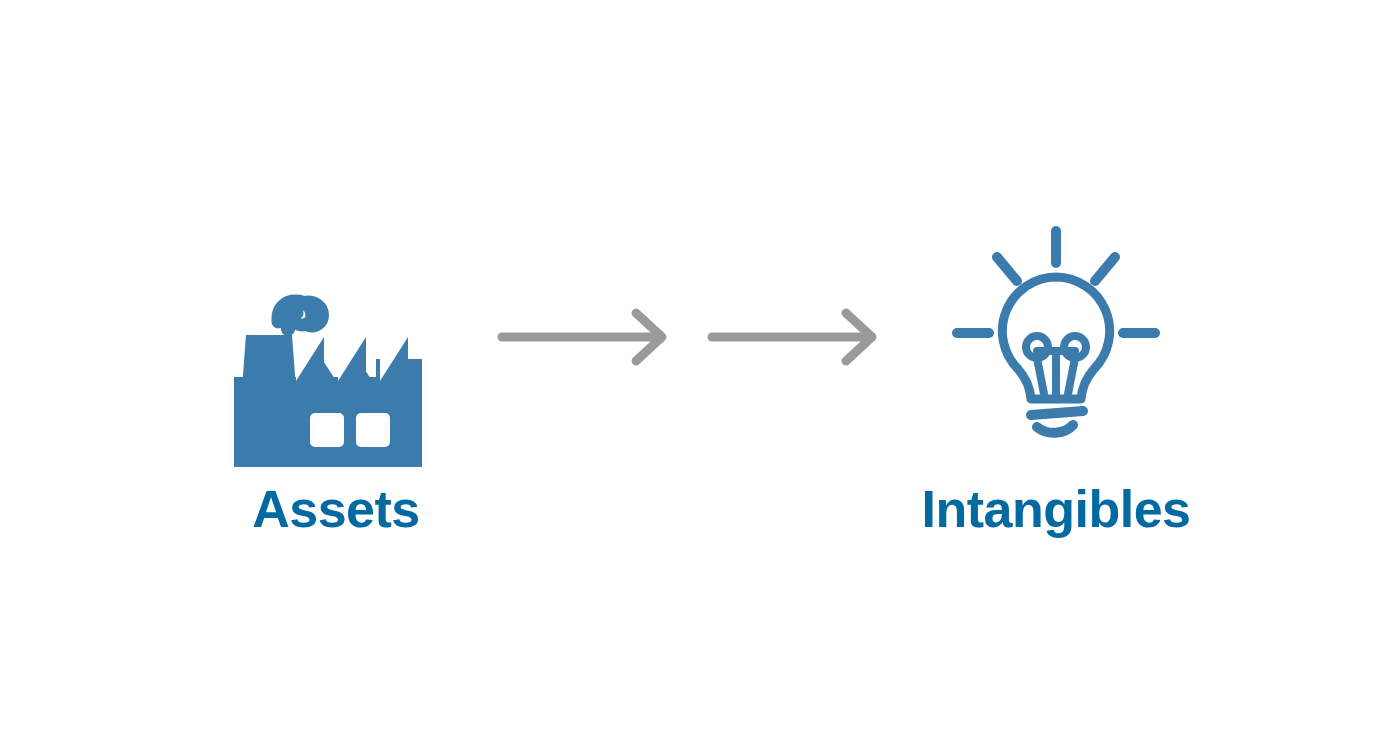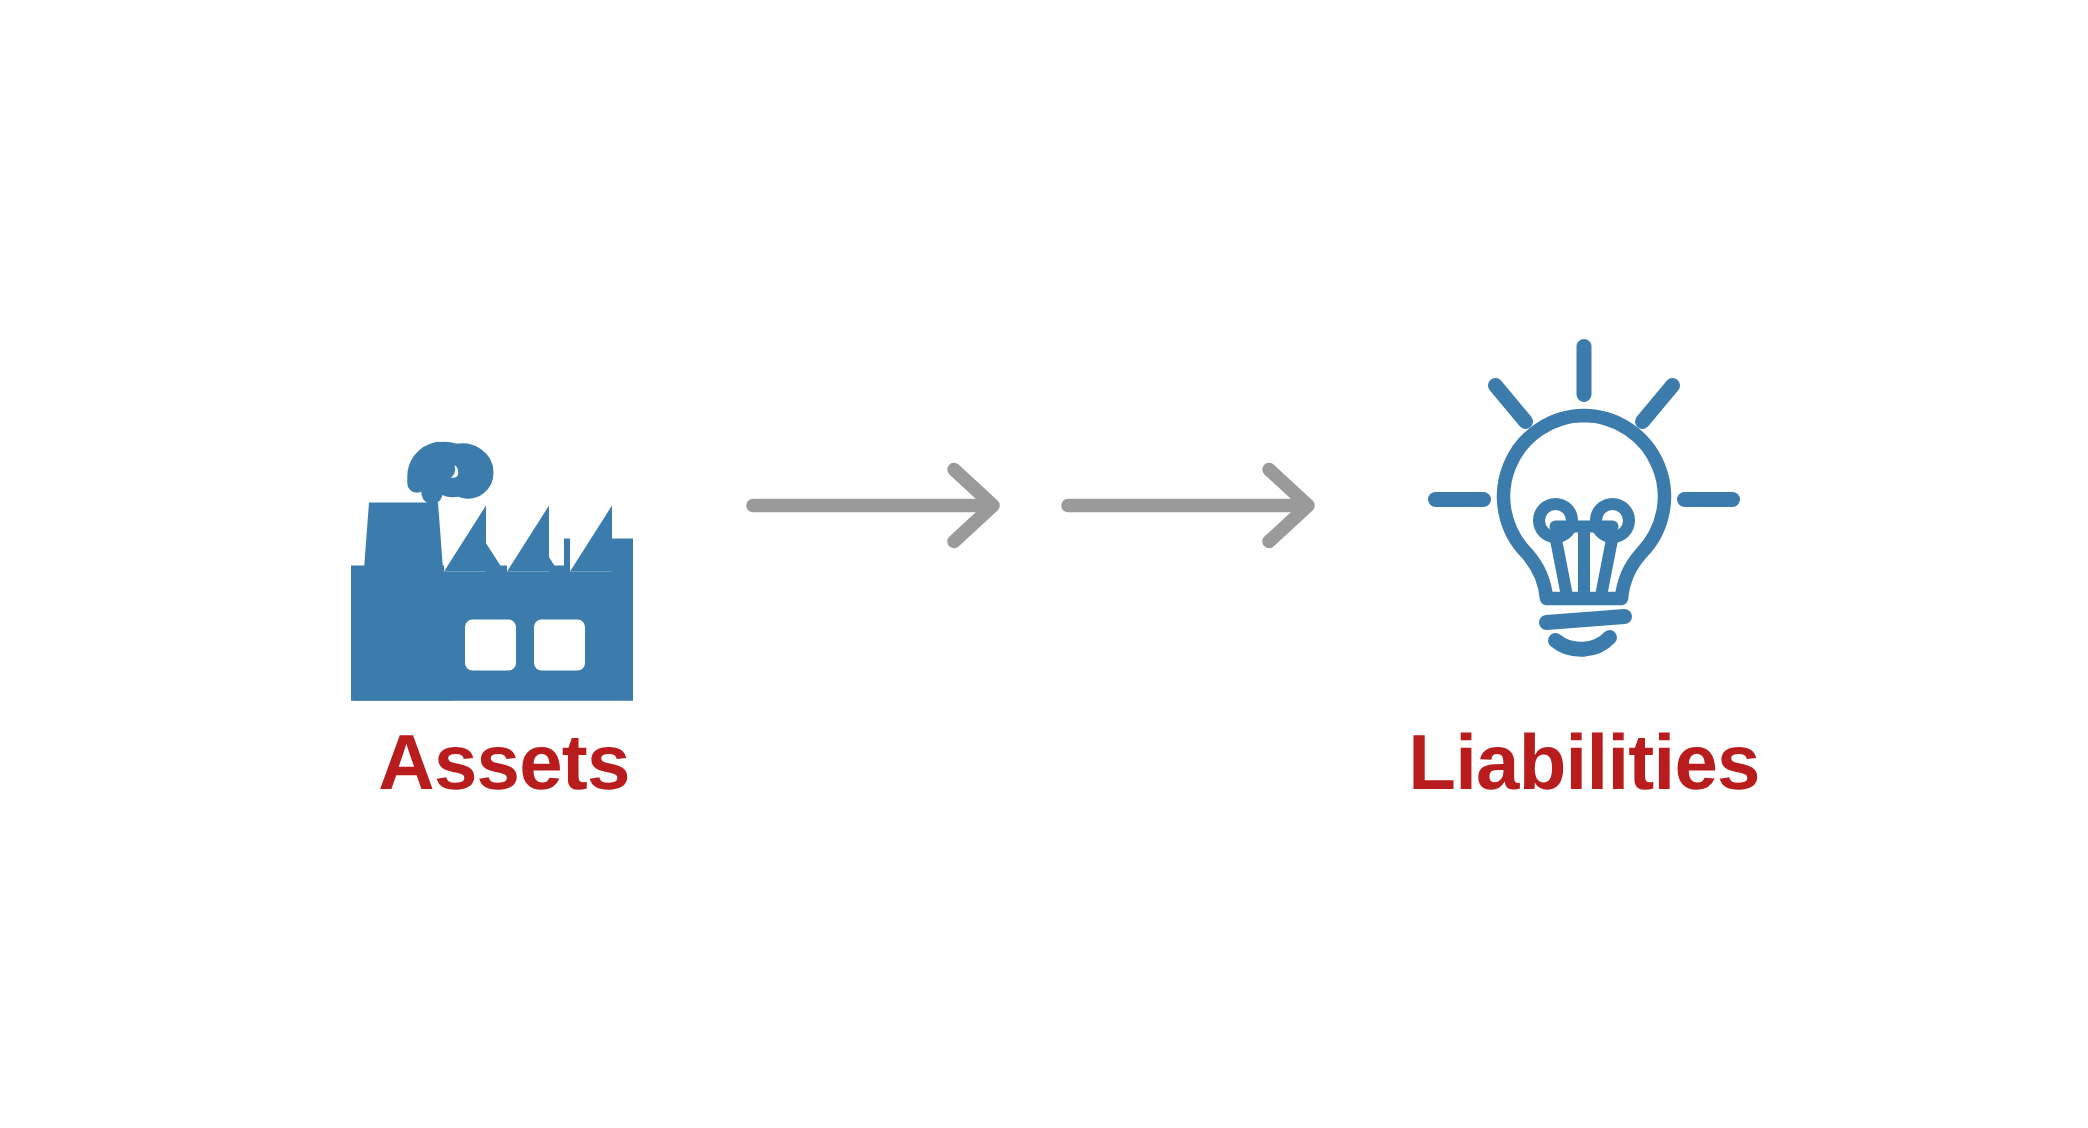--- a/index.html
+++ b/index.html
@@ -43,21 +43,21 @@
     display: flex;
     align-items: center;
     justify-content: center;
   }
   .step-label {
     margin-top: 16px;
     font-family: "Liberation Sans", sans-serif;
     font-weight: bold;
     font-size: 52px;
     line-height: 1.0;
-    color: #b91c1c;
+    color: #0369a1;
     letter-spacing: -0.5px;
     white-space: nowrap;
     text-align: center;
   }
   .arrow-box {
     width: 210px;
     height: 250px;
     display: flex;
     align-items: center;
     justify-content: center;
@@ -176,17 +176,17 @@
               <line x1="115" y1="136" x2="115" y2="182"></line>
             </g>
 
             <g stroke-width="10">
               <line x1="90" y1="198" x2="142" y2="194"></line>
               <path d="M96 210 a24 20 0 0 0 36 -2"></path>
             </g>
           </g>
         </svg>
       </div>
-      <div class="step-label">Liabilities</div>
+      <div class="step-label">Intangibles</div>
     </div>
 
   </div>
 </div>
 
 </body></html>

